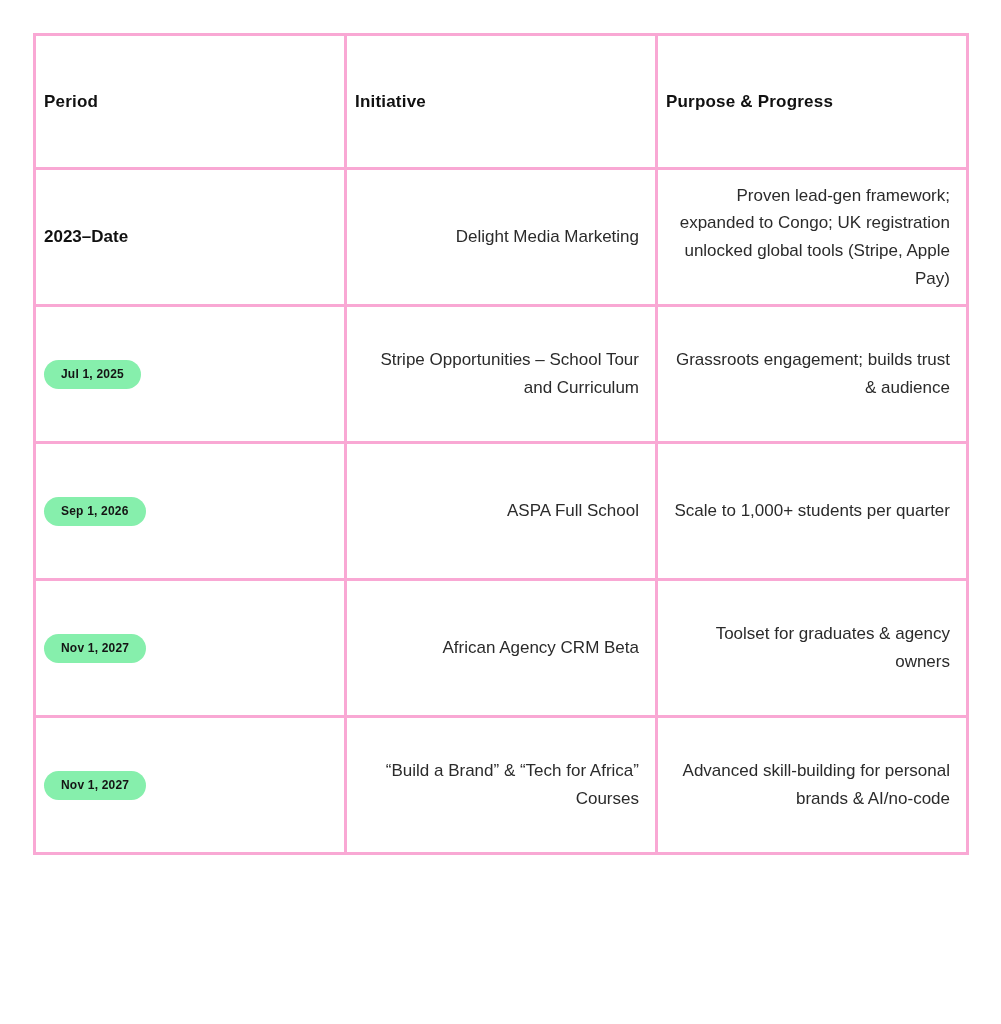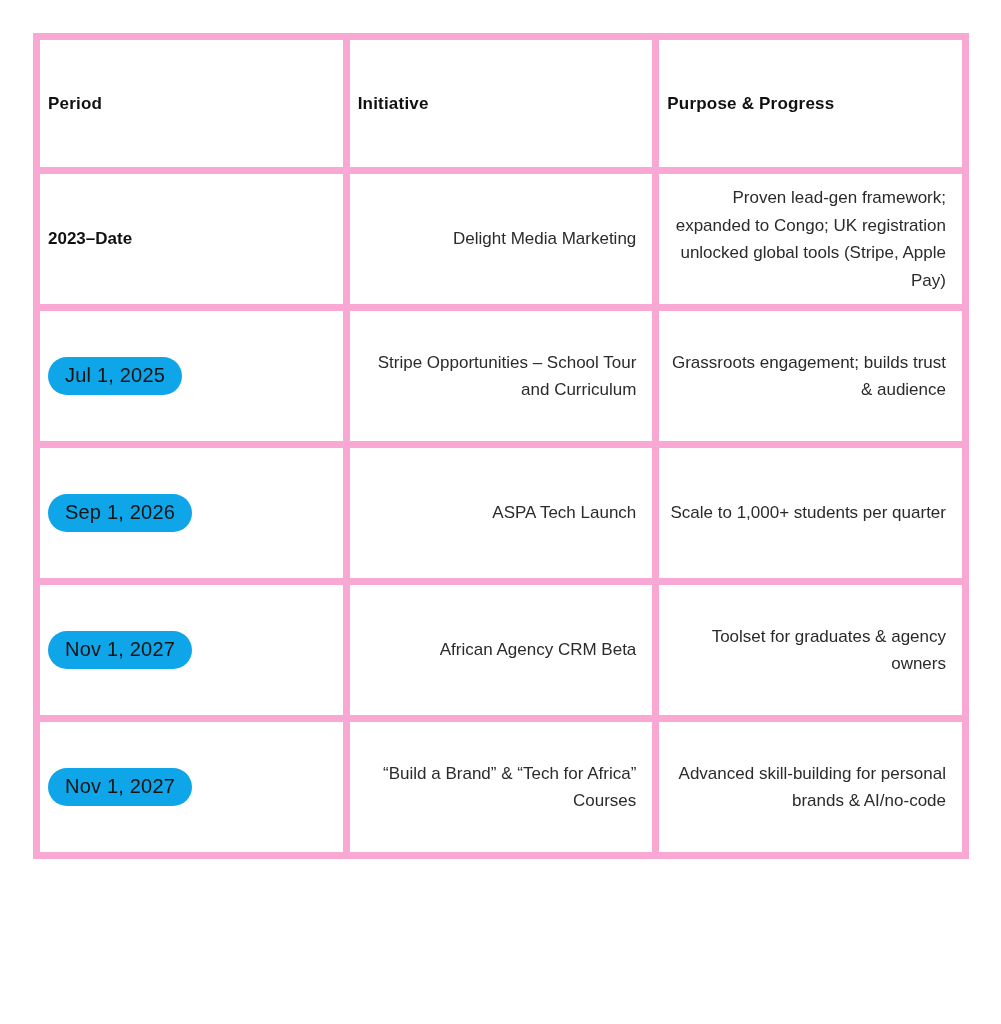--- a/index.html
+++ b/index.html
@@ -12,46 +12,46 @@
   }
   .canvas { position:relative; width:1001px; height:1024px; background:#ffffff; }
   table.roadmap {
     position:absolute; left:33px; top:33px;
     width:936px;
     border-collapse:collapse;
     table-layout:fixed;
     background:#ffffff;
   }
   th, td {
-    border:7px solid #f9a8d4;
+    border:3px solid #f9a8d4;
     vertical-align:middle;
     text-align:left;
     padding:10px 16px 10px 8px;
   }
   th {
     height:134px;
     font-size:17px;
     font-weight:700;
     color:#111111;
     letter-spacing:0.2px;
   }
   td { height:137px; }
   td.period-cell {
     font-size:17px;
     font-weight:700;
     color:#111111;
     white-space:nowrap;
   }
   .date-pill {
     display:inline-block;
-    background:#0ea5e9;
+    background:#86efac;
     border-radius:999px;
     padding:7px 17px 8px 17px;
-    font-size:20px;
-    font-weight:400;
+    font-size:12px;
+    font-weight:700;
     color:#141414;
     letter-spacing:0.2px;
   }
   td.initiative-cell, td.purpose-cell {
     font-size:17px;
     font-weight:400;
     color:#2b2b2b;
     line-height:1.62;
     text-align:right;
   }
@@ -80,21 +80,21 @@
         <td class="period-cell">
           <span class="date-pill">Jul 1, 2025</span>
         </td>
         <td class="initiative-cell">Stripe Opportunities – School Tour and Curriculum</td>
         <td class="purpose-cell">Grassroots engagement; builds trust &amp; audience</td>
       </tr>
       <tr>
         <td class="period-cell">
           <span class="date-pill">Sep 1, 2026</span>
         </td>
-        <td class="initiative-cell">ASPA Tech Launch</td>
+        <td class="initiative-cell">ASPA Full School</td>
         <td class="purpose-cell">Scale to 1,000+ students per quarter</td>
       </tr>
       <tr>
         <td class="period-cell">
           <span class="date-pill">Nov 1, 2027</span>
         </td>
         <td class="initiative-cell">African Agency CRM Beta</td>
         <td class="purpose-cell">Toolset for graduates &amp; agency owners</td>
       </tr>
       <tr>

